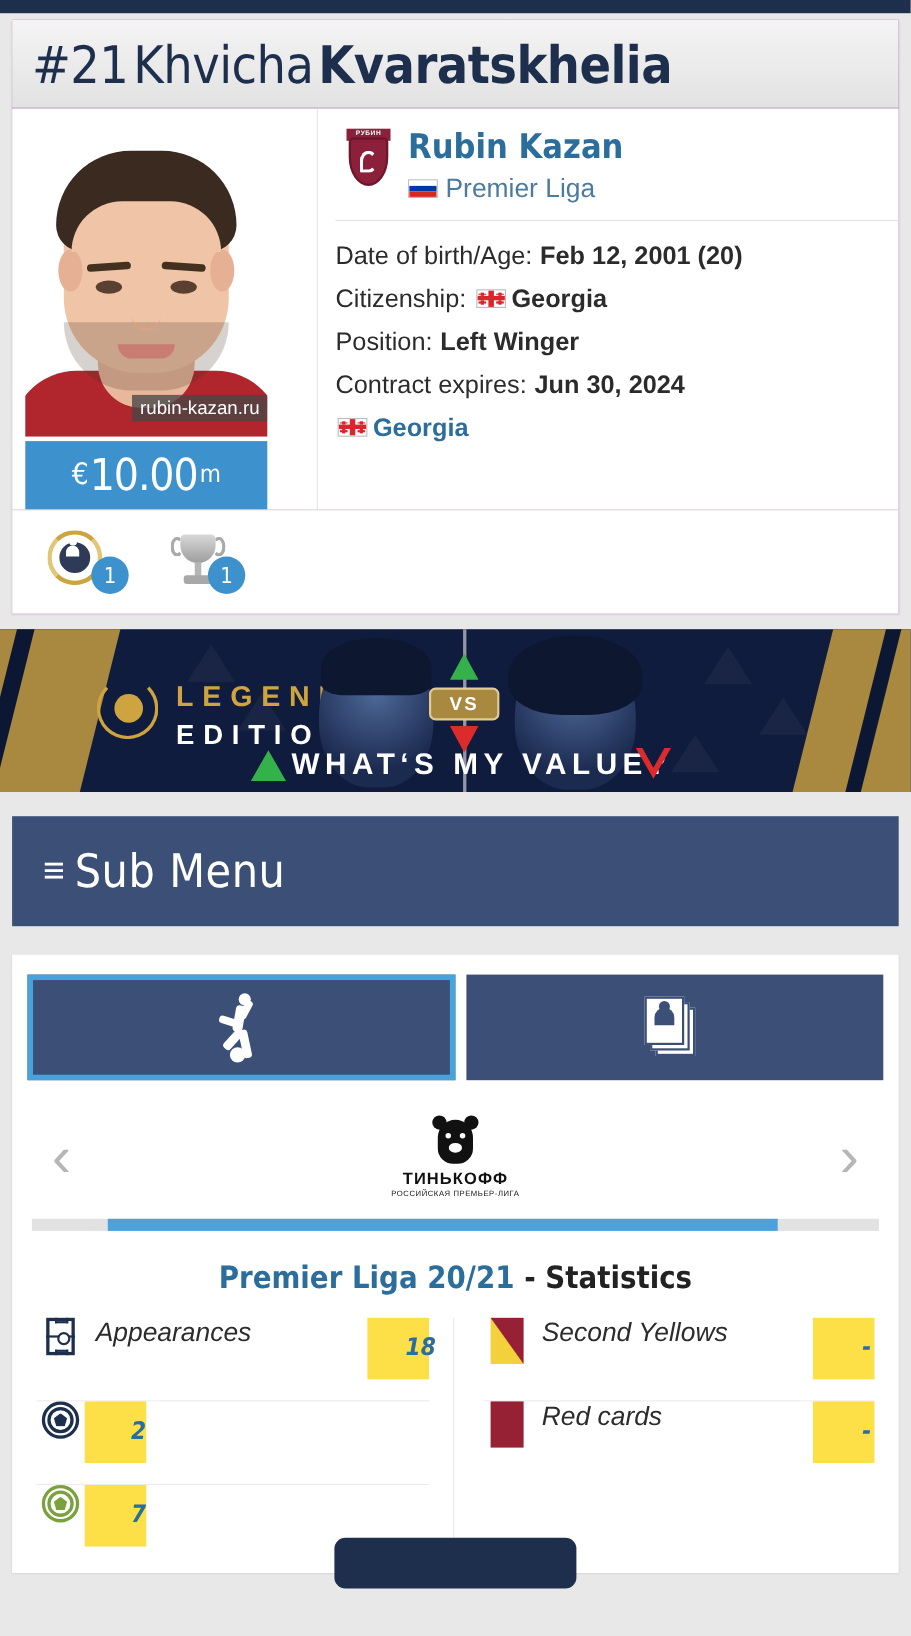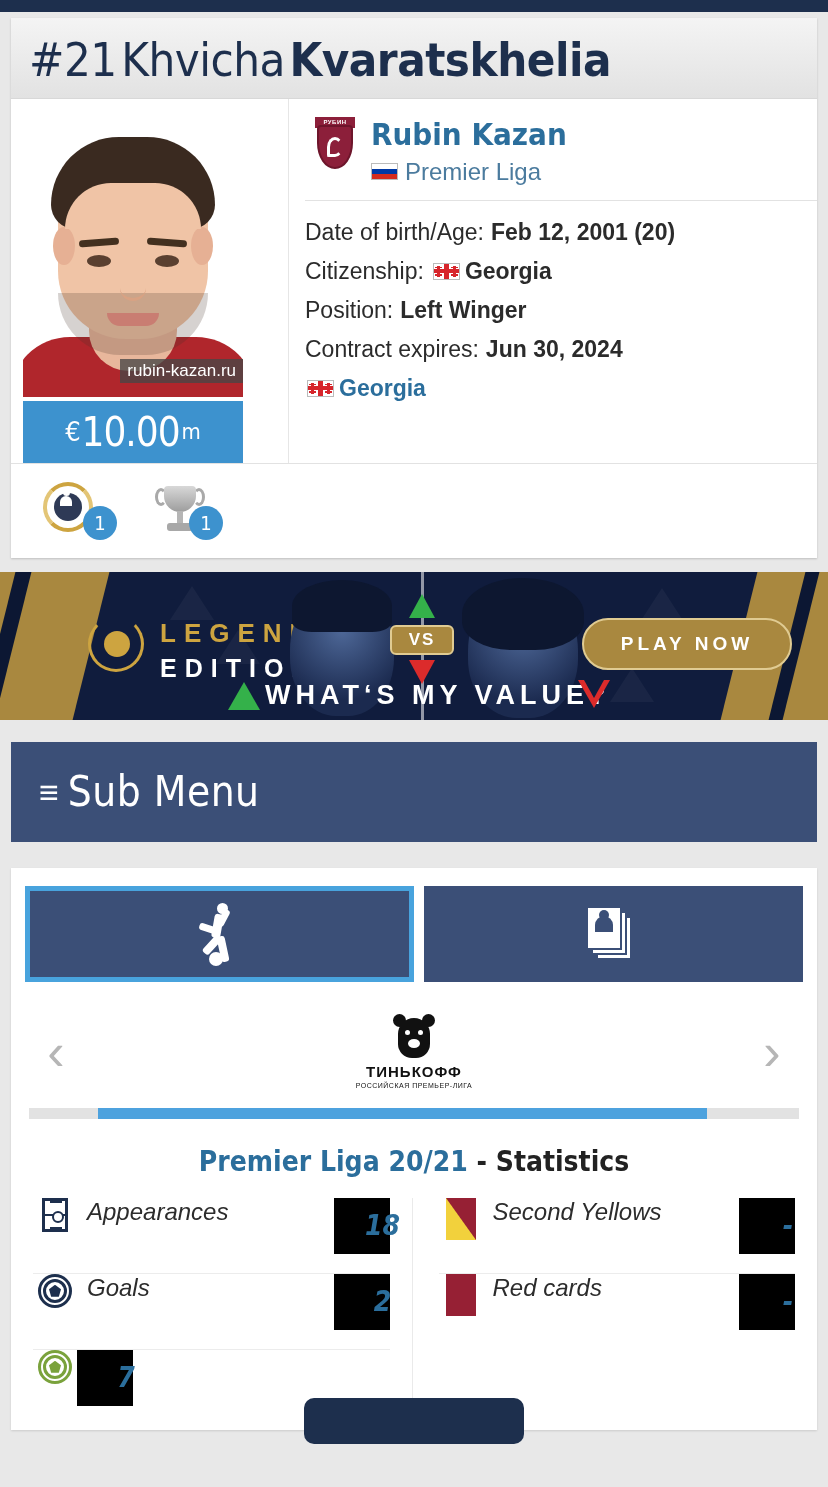--- a/index.html
+++ b/index.html
@@ -358,23 +358,23 @@
   .stats-col.right { padding-left: 26px; }
   .stat-row {
     display:flex; align-items:flex-start; height: 76px;
     border-bottom: 1px solid #ececec;
     font-style: italic;
   }
   .stat-row:last-child { border-bottom: none; }
   .stat-ico { width: 44px; flex: 0 0 44px; display:flex; align-items:center; justify-content:center; }
   .stat-label { flex:1; font-size: 24px; color:#2c2c2c; padding-left: 10px; }
   .stat-val {
-    width: 56px; height: 56px; flex:0 0 56px; background:#000000;
+    width: 56px; height: 56px; flex:0 0 56px; background:#fde047;
     display:flex; align-items:center; justify-content:center;
-    color:#2b6e9c; font-size: 28px; font-weight:700;
+    color:#2b6e9c; font-size: 22px; font-weight:700;
     font-family:"DejaVu Sans Condensed","Liberation Sans",sans-serif;
     padding-left:42px;
   }
 
   .ico-pitch { width:26px; height:34px; border:3px solid #1d2f4d; position:relative; background:#fff;}
   .ico-pitch::before{content:"";position:absolute;left:-3px;top:13px;width:26px;height:2px;background:#1d2f4d;}
   .ico-pitch::after{content:"";position:absolute;left:7px;top:10px;width:8px;height:8px;border:2px solid #1d2f4d;border-radius:50%;background:#fff;}
   .ico-pitch i{position:absolute;left:5px;width:12px;height:5px;border:2px solid #1d2f4d;}
   .ico-pitch i.t{top:-3px;border-top:none;} .ico-pitch i.b{bottom:-3px;border-bottom:none;}
 
@@ -558,21 +558,20 @@
     <div class="ad-vs">VS</div>
 
     <div class="ad-tri-g">
         <i></i>
       </div>
     <div class="ad-q">WHAT‘S MY VALUE?</div>
     <div class="ad-tri-r">
         <i></i>
       </div>
 
-    <div class="ad-cta">PLAY NOW</div>
   </div>
 
   <div class="submenu">
     <span class="submenu-burger">≡</span>
     <span class="submenu-label">Sub Menu</span>
   </div>
 
   <div class="stats-card">
 
     <div class="tabs">
@@ -639,21 +638,20 @@
         </div>
 
         <div class="stat-row">
           <div class="stat-ico">
             <div class="ico-ball navy">
                 <div class="r1"></div>
                 <div class="r2"></div>
                 <div class="pent"></div>
               </div>
           </div>
-          <div class="stat-label">Goals</div>
           <div class="stat-val">2</div>
         </div>
 
         <div class="stat-row">
           <div class="stat-ico">
             <div class="ico-ball green">
                 <div class="r1"></div>
                 <div class="r2"></div>
                 <div class="pent"></div>
               </div>

